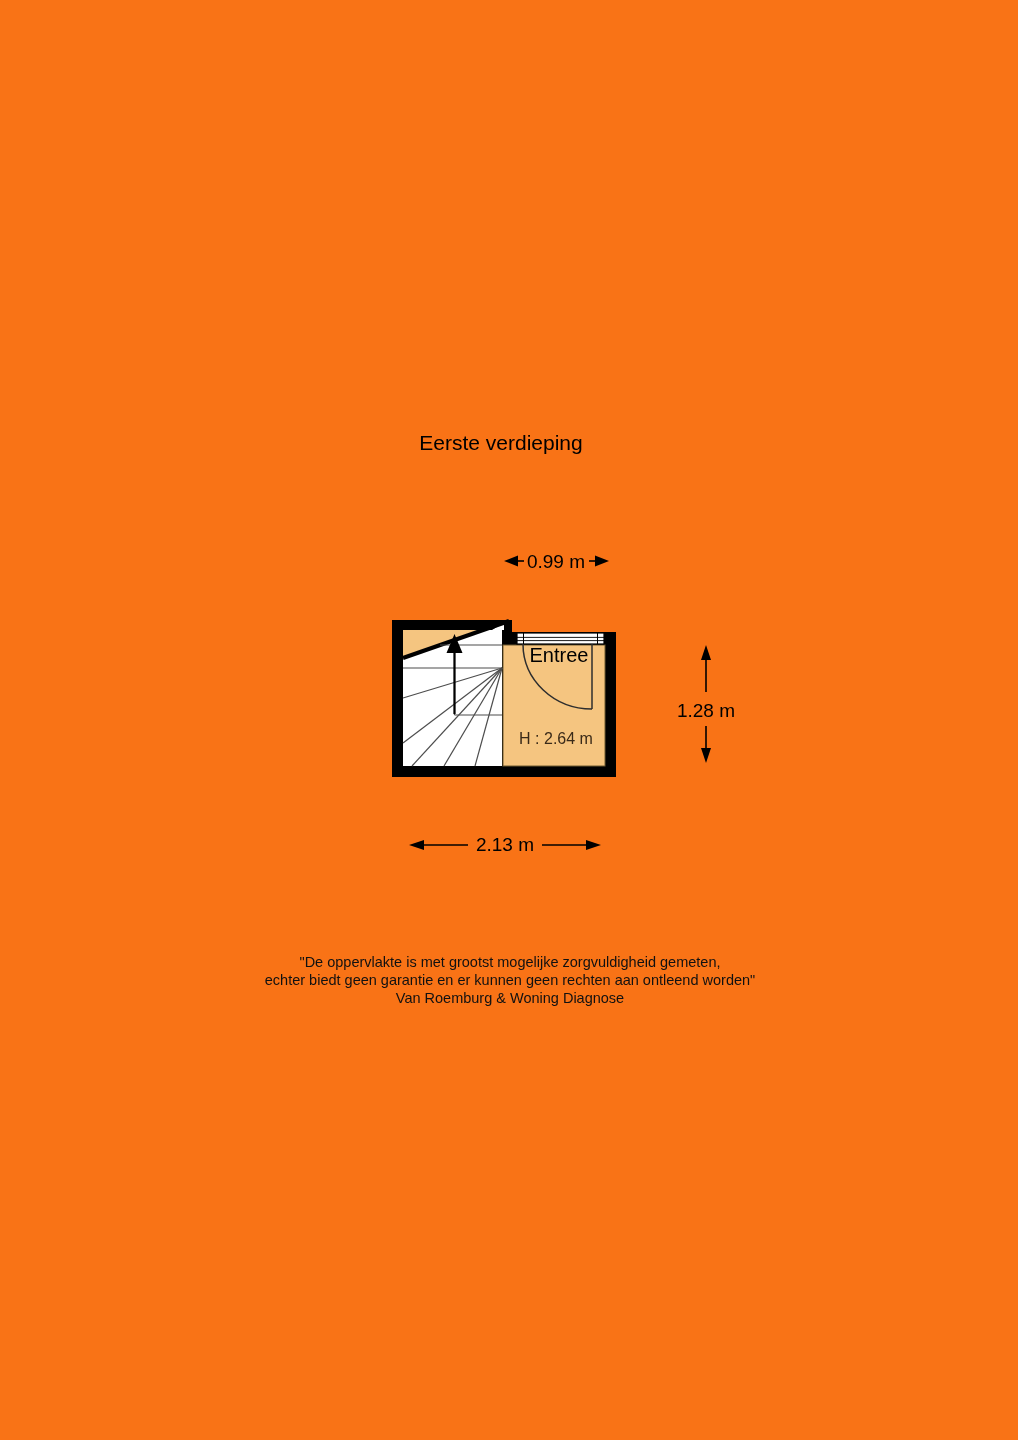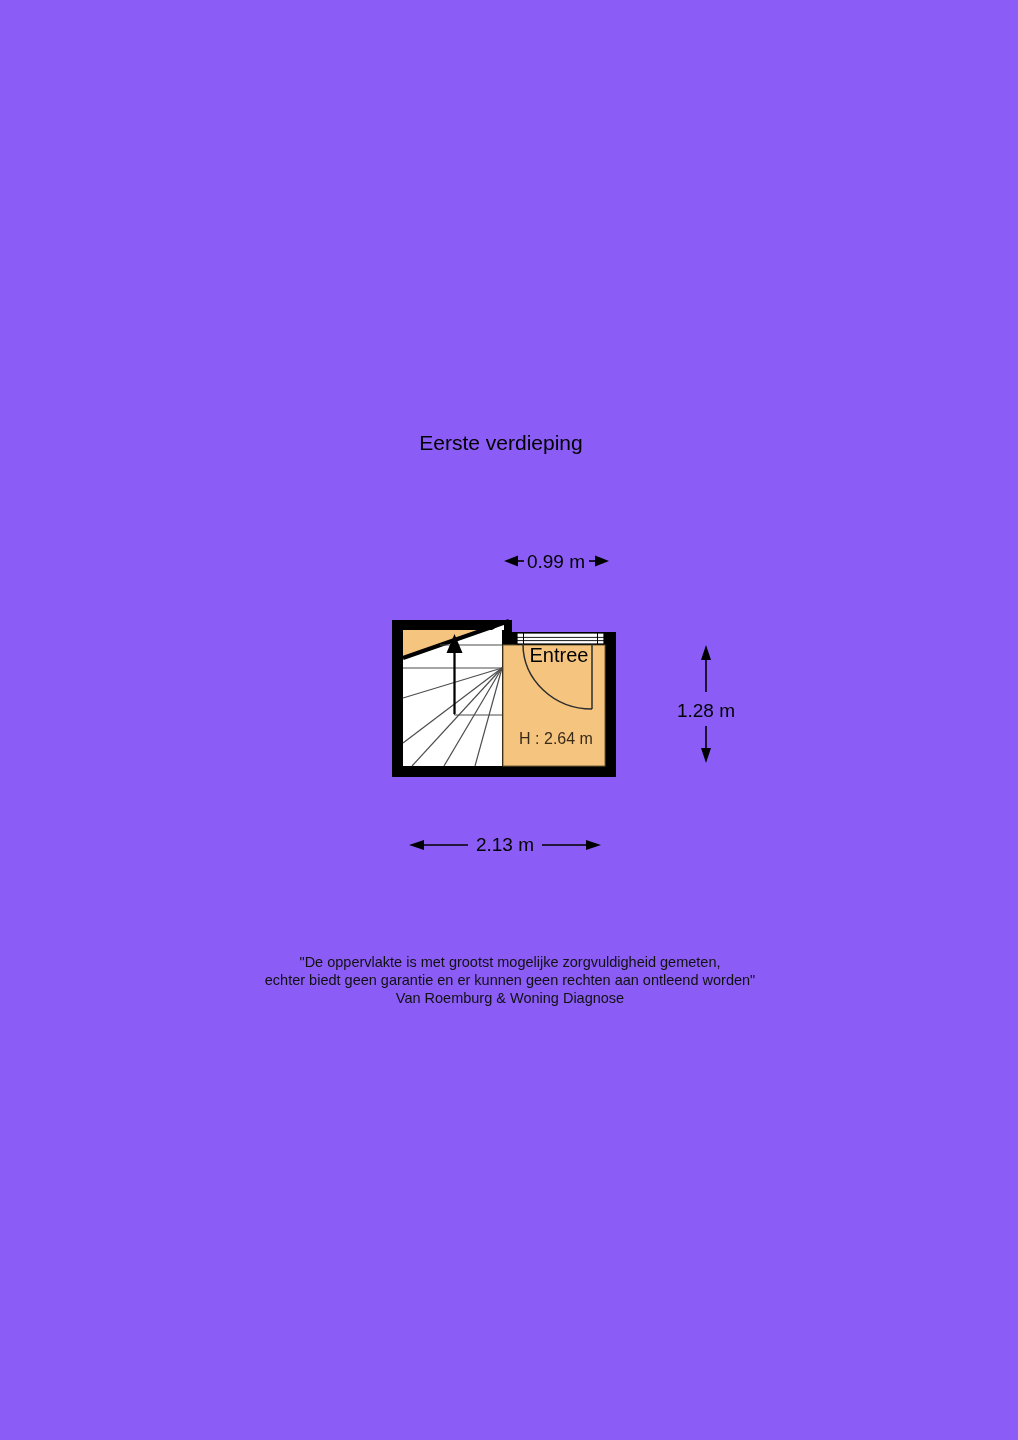--- a/index.html
+++ b/index.html
@@ -4,21 +4,21 @@
 <style>
   html, body {
     margin: 0;
     padding: 0;
     background: #ffffff;
   }
   .page {
     position: relative;
     width: 1018px;
     height: 1440px;
-    background: #8b5cf6;
+    background: #f97316;
     overflow: hidden;
     font-family: "Liberation Sans", sans-serif;
   }
   svg.plan {
     position: absolute;
     left: 0;
     top: 0;
   }
   text {
     font-family: "Liberation Sans", sans-serif;

